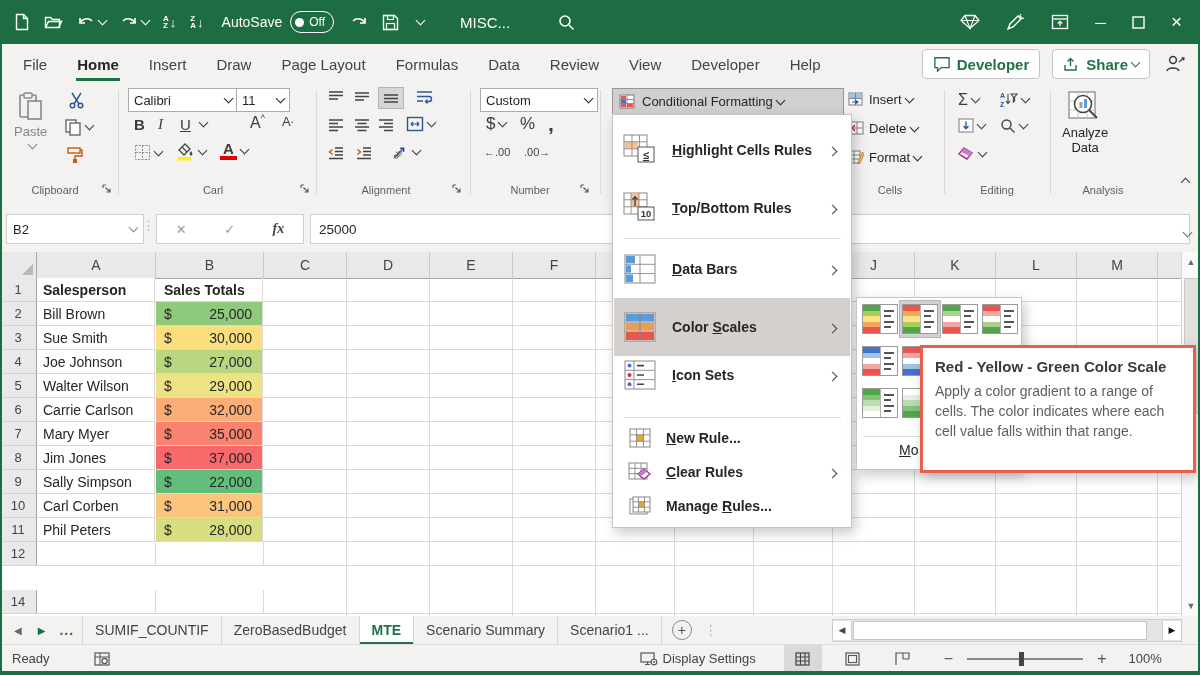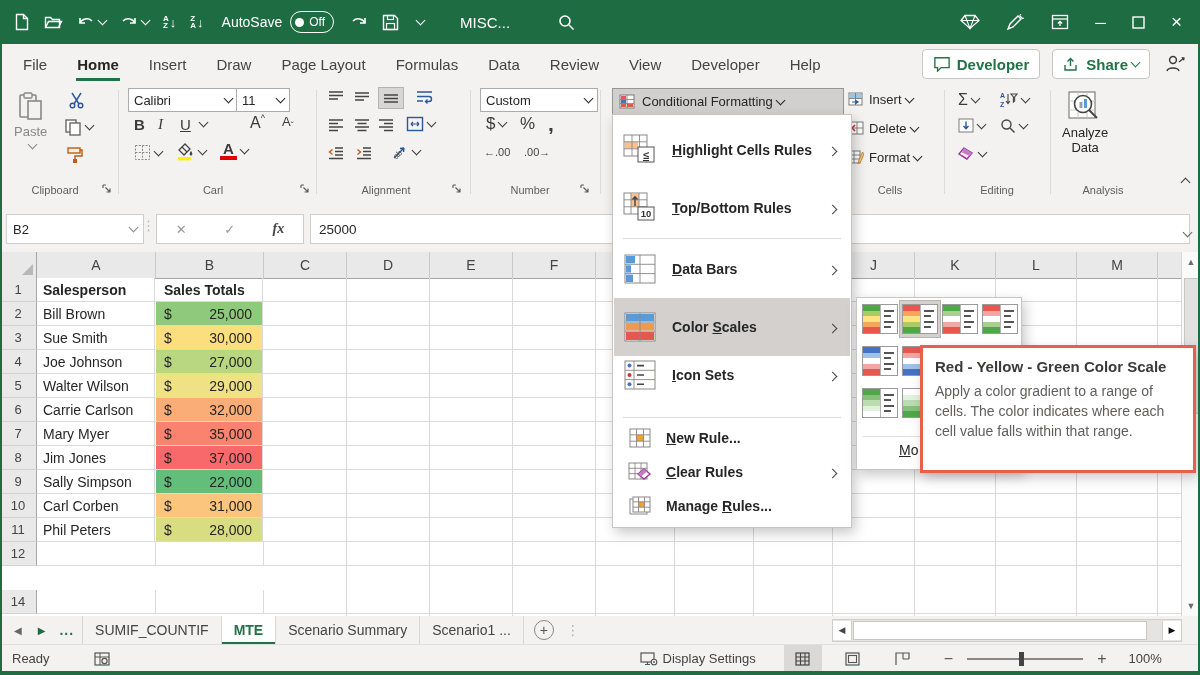--- a/index.html
+++ b/index.html
@@ -935,20 +935,21 @@
   <div class="tip">
     <h4>Red - Yellow - Green Color Scale</h4>
     <p>Apply a color gradient to a range of cells. The color indicates where each cell value falls within that range.</p>
   </div>
 
   <div class="sheettabs">
     <span style="margin-left:14px;font-size:10px;color:#666">◀</span>
     <span style="margin-left:16px;font-size:10px;color:#1E6C41">▶</span>
     <span style="margin-left:14px;margin-right:8px;color:#217346;font-weight:bold;letter-spacing:1px">...</span>
     <span class="stab" style="border-left:1px solid #D8D6D4">SUMIF_COUNTIF</span>
+    <span class="stab">ZeroBasedBudget</span>
     <span class="stab active">MTE</span>
     <span class="stab">Scenario Summary</span>
     <span class="stab">Scenario1 ...</span>
     <span style="margin-left:10px;width:18px;height:18px;border:1px solid #8A8886;border-radius:50%;display:flex;align-items:center;justify-content:center;color:#555;font-size:14px">+</span>
     <span style="margin-left:12px;color:#B5B3B1">⋮</span>
     <div class="hscroll">
       <span style="width:18px;text-align:center;font-size:9px;color:#444;background:#fff;border-right:1px solid #D0CECC;height:19px;line-height:19px">◀</span>
       <div class="hthumb"></div>
       <span class="abs" style="right:0;top:1px;width:18px;text-align:center;font-size:9px;color:#111;background:#fff;border-left:1px solid #D0CECC;height:19px;line-height:19px">▶</span>
     </div>

